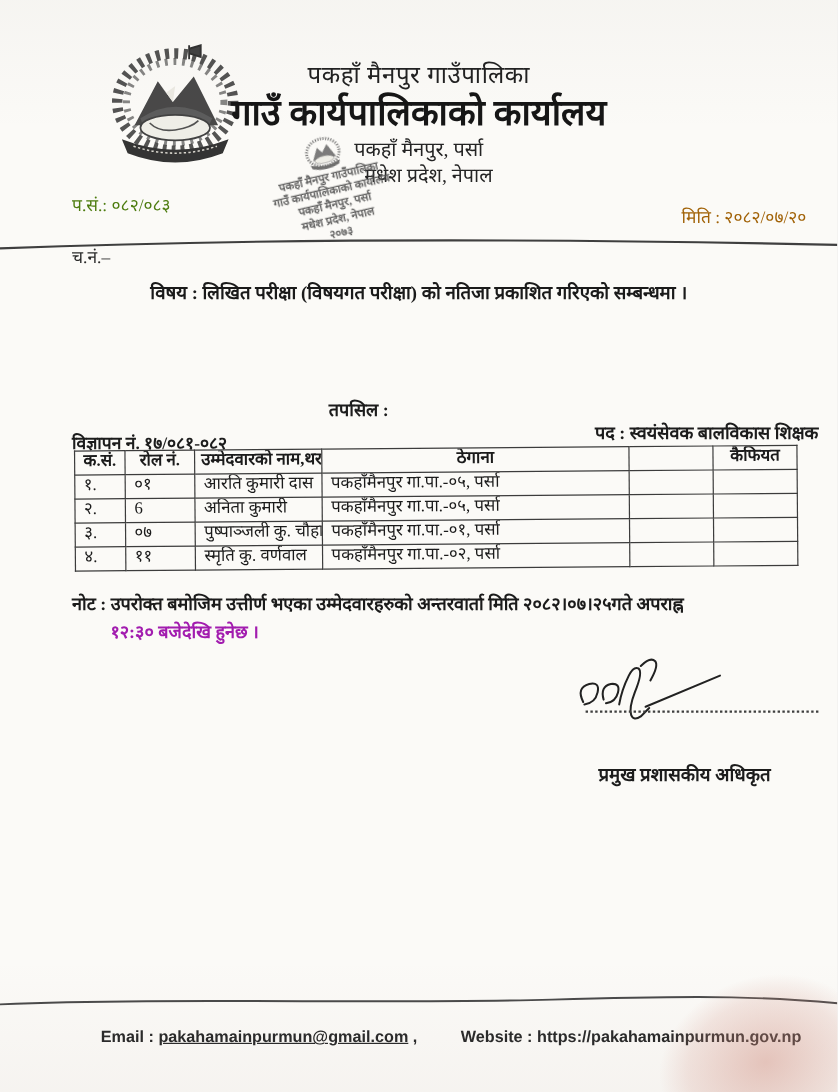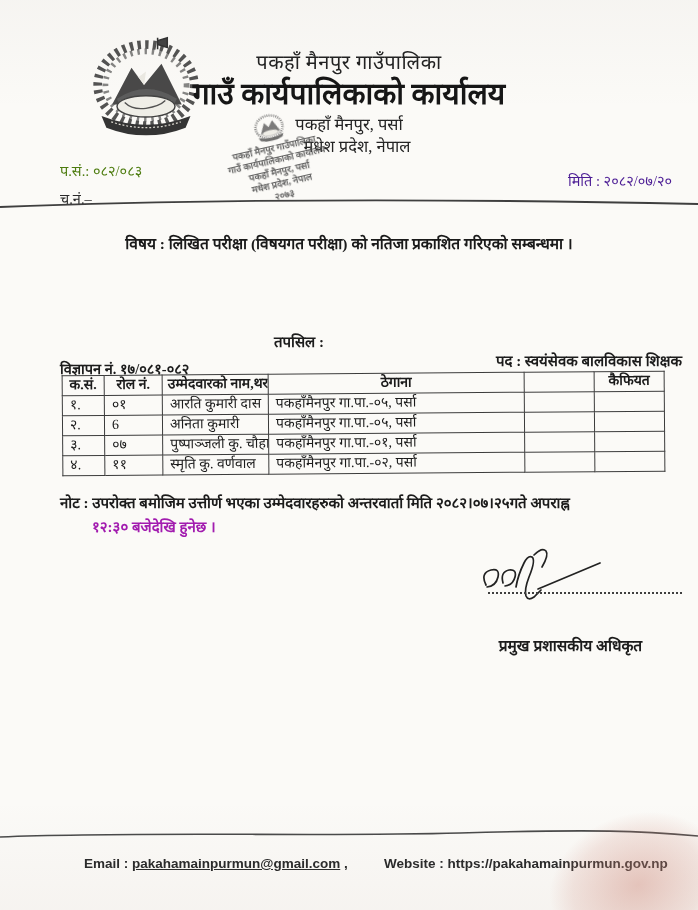--- a/index.html
+++ b/index.html
@@ -38,22 +38,22 @@
   .stamp{
     position:absolute;left:196px;top:112px;width:160px;
     transform:rotate(-13deg);
     color:#4f4f4f;text-align:center;line-height:1.25;
     font-size:9.5px;font-weight:bold;
     opacity:.88;filter:blur(.2px);
   }
   .stamp svg{width:34px;height:30px;display:block;margin:0 auto 1px auto;opacity:.9;}
 
   .meta-ref{position:absolute;left:60px;top:160px;font-size:14.5px;color:#4d7c0f;}
-  .meta-ch{position:absolute;left:60px;top:188px;font-size:14.5px;color:#2a2a2a;}
-  .meta-date{position:absolute;right:26px;top:170px;font-size:14.5px;color:#4c1d95;}
+  .meta-ch{position:absolute;left:60px;top:203px;font-size:14.5px;color:#2a2a2a;}
+  .meta-date{position:absolute;right:26px;top:170px;font-size:14.5px;color:#a16207;}
 
   .rule-top{position:absolute;left:0;top:196px;width:698px;height:14px;}
   .rule-bottom{position:absolute;left:0;top:828px;width:698px;height:14px;}
 
   
   .subject{position:absolute;left:0;top:232px;width:698px;text-align:center;font-size:15.5px;font-weight:bold;color:#1a1a1a;}
   .para{
     position:absolute;left:60px;top:274px;width:586px;
     font-size:15.5px;line-height:1.55;text-align:justify;text-indent:30px;color:#1d1d1d;
   }

